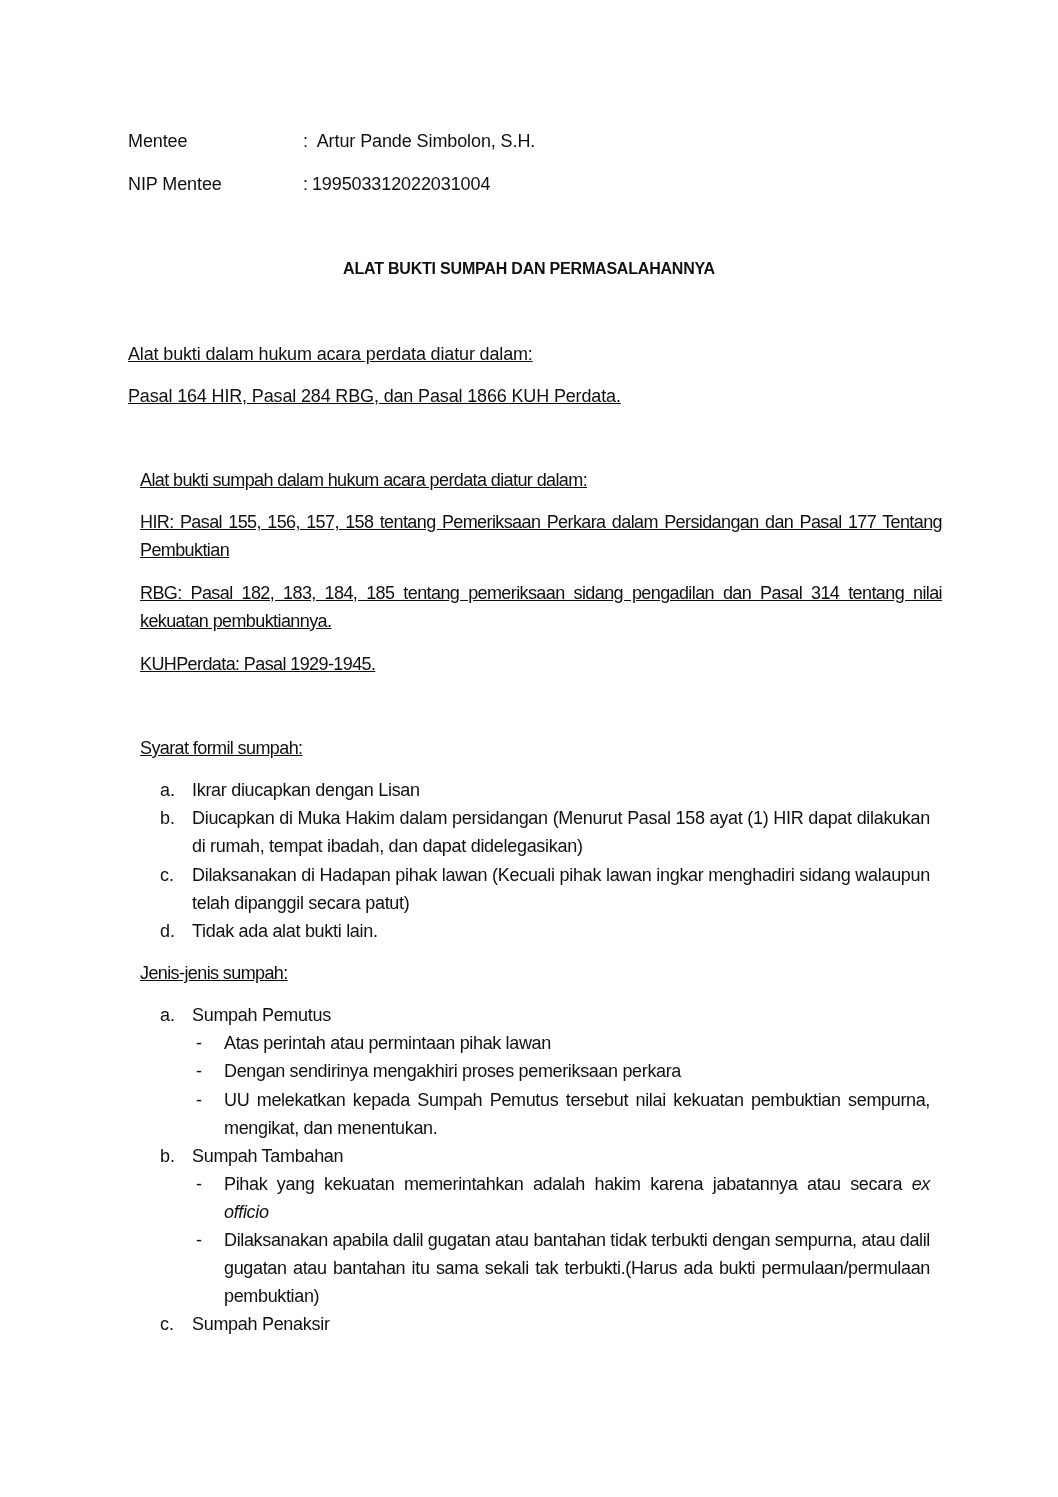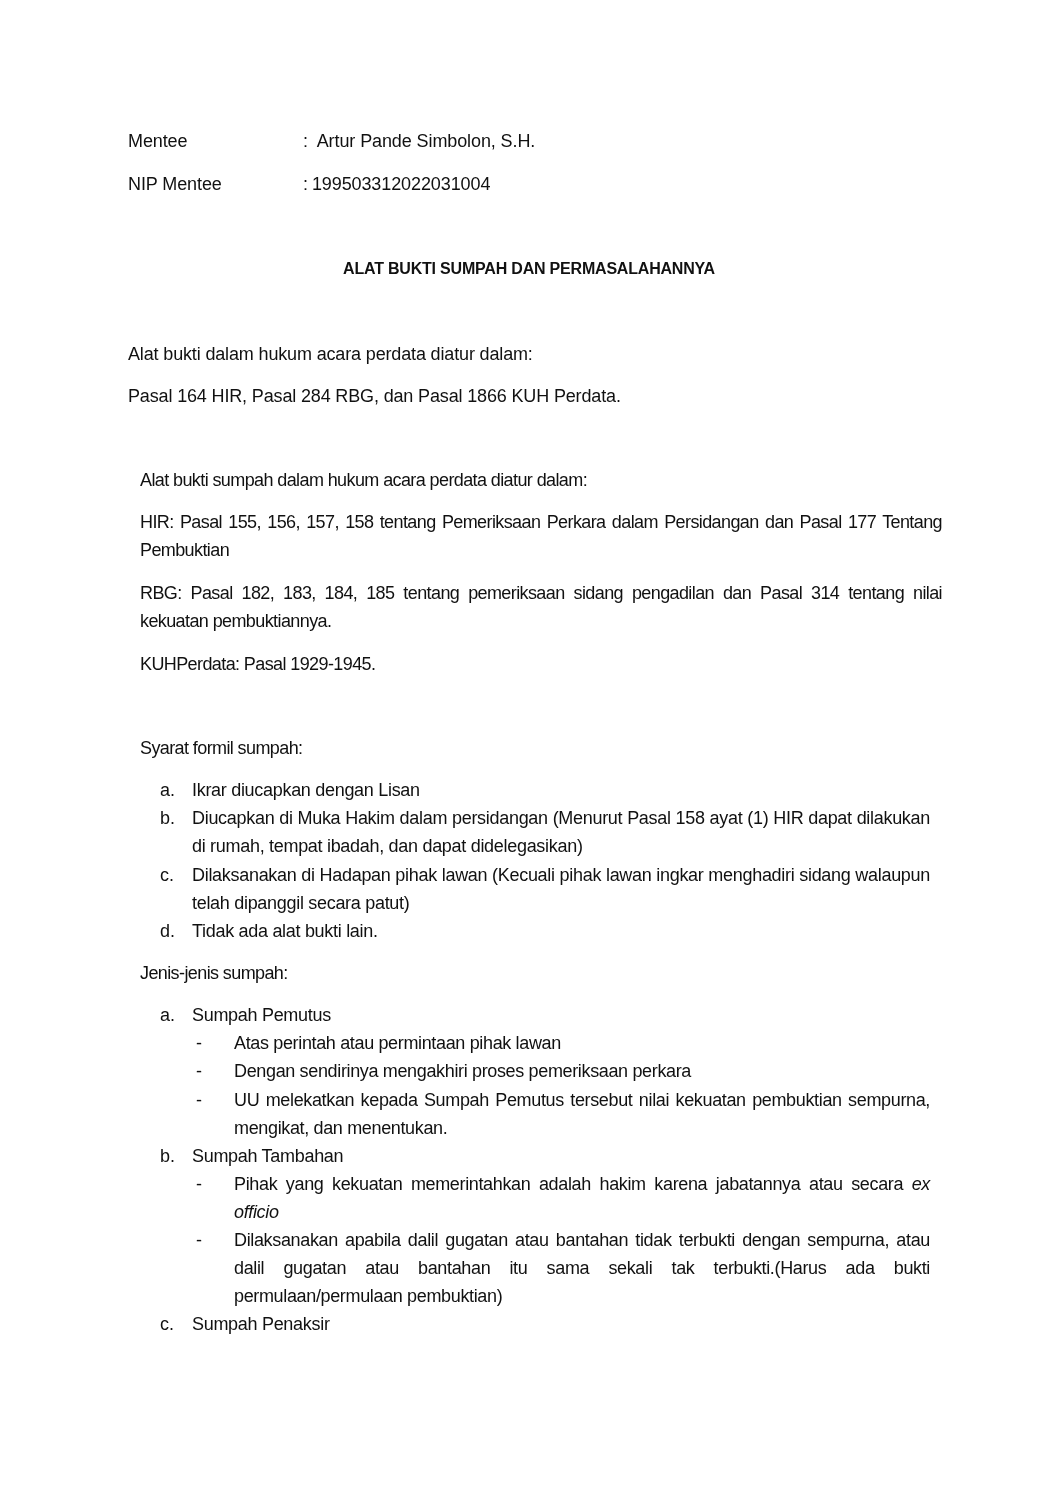--- a/index.html
+++ b/index.html
@@ -43,20 +43,21 @@
       line-height: 22px;
       letter-spacing: -0.2px;
     }
     .para {
       position: absolute;
       left: 128px;
       width: 802px;
       line-height: 28px;
       text-align: justify;
       letter-spacing: -0.15px;
+      text-decoration: underline;
     }
     .para.narrow { letter-spacing: -0.6px; margin-left: 12px; }
     .list-item {
       position: absolute;
       left: 160px;
       width: 770px;
       line-height: 28px;
     }
     .list-item .marker {
       position: absolute;
@@ -75,21 +76,21 @@
       width: 734px;
       line-height: 28px;
     }
     .sub-item .dash {
       position: absolute;
       left: 0;
       top: 0;
     }
     .sub-item .text {
       display: block;
-      margin-left: 38px;
+      margin-left: 28px;
       text-align: justify;
       letter-spacing: -0.35px;
     }
     em { font-style: italic; }
   </style>
 </head>
 <body>
 
 <div class="page">
 

